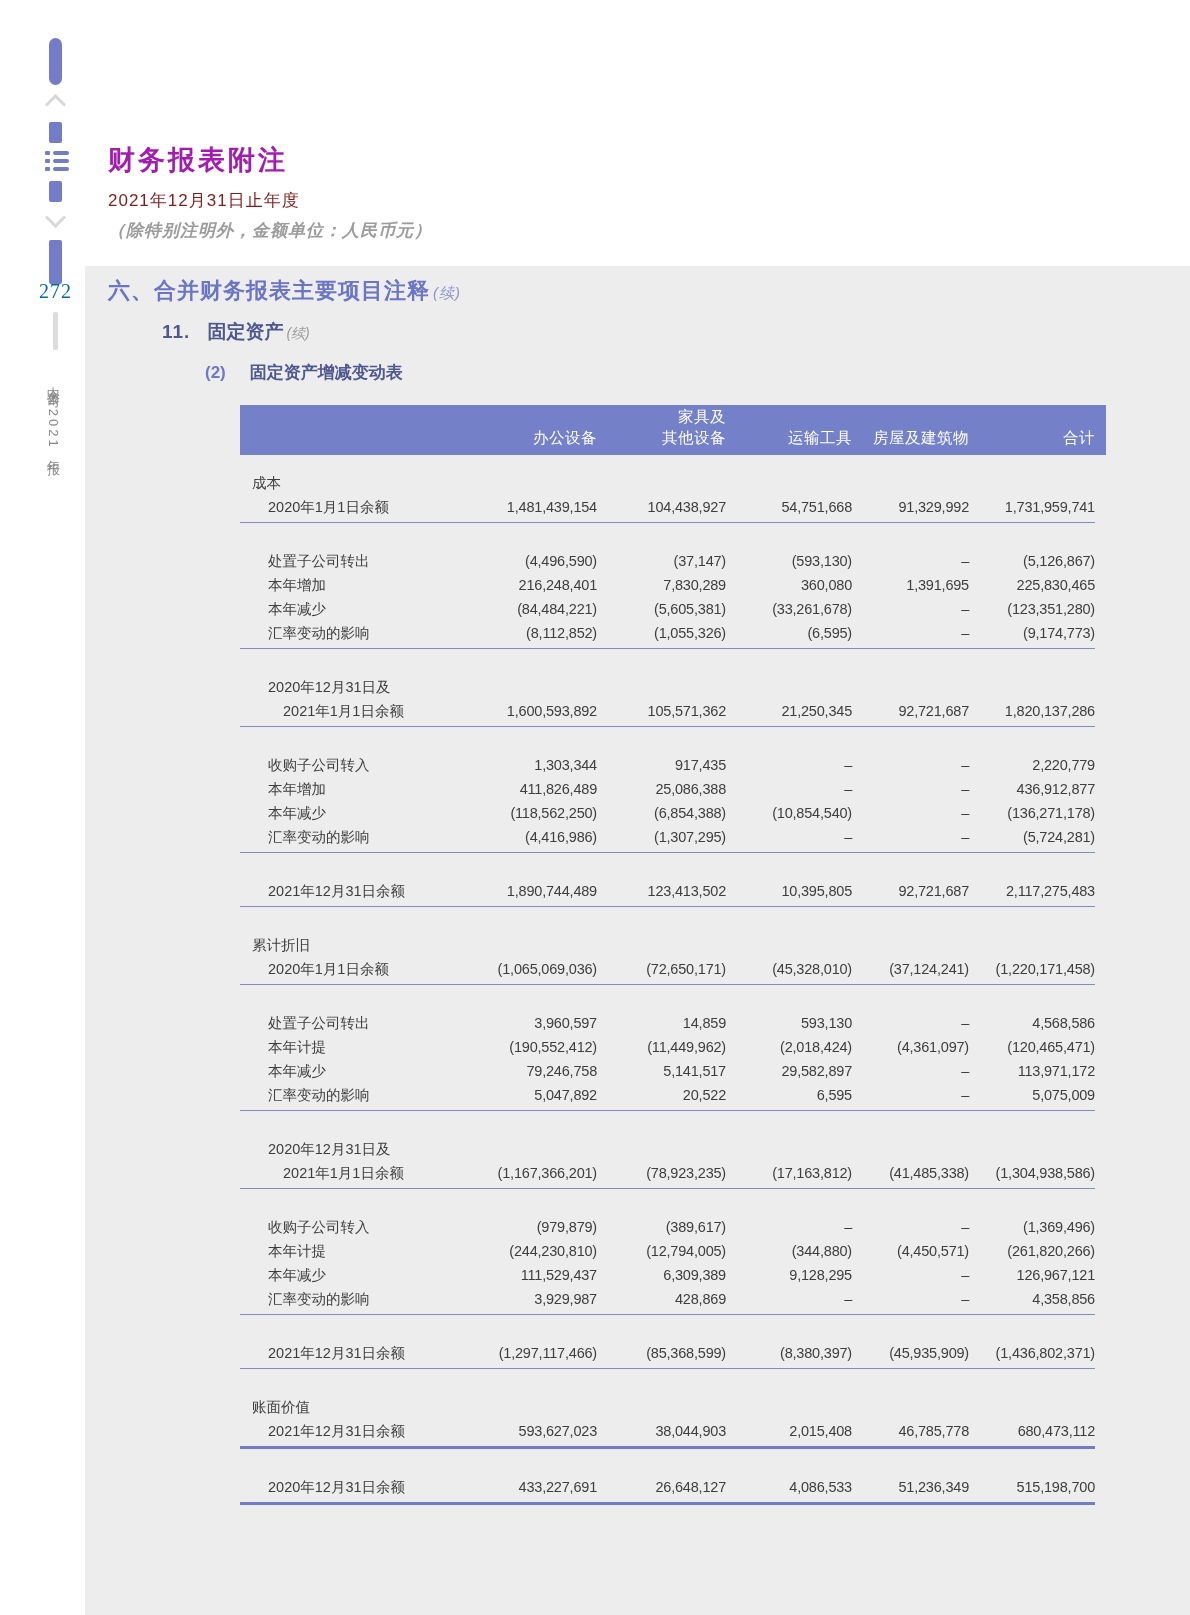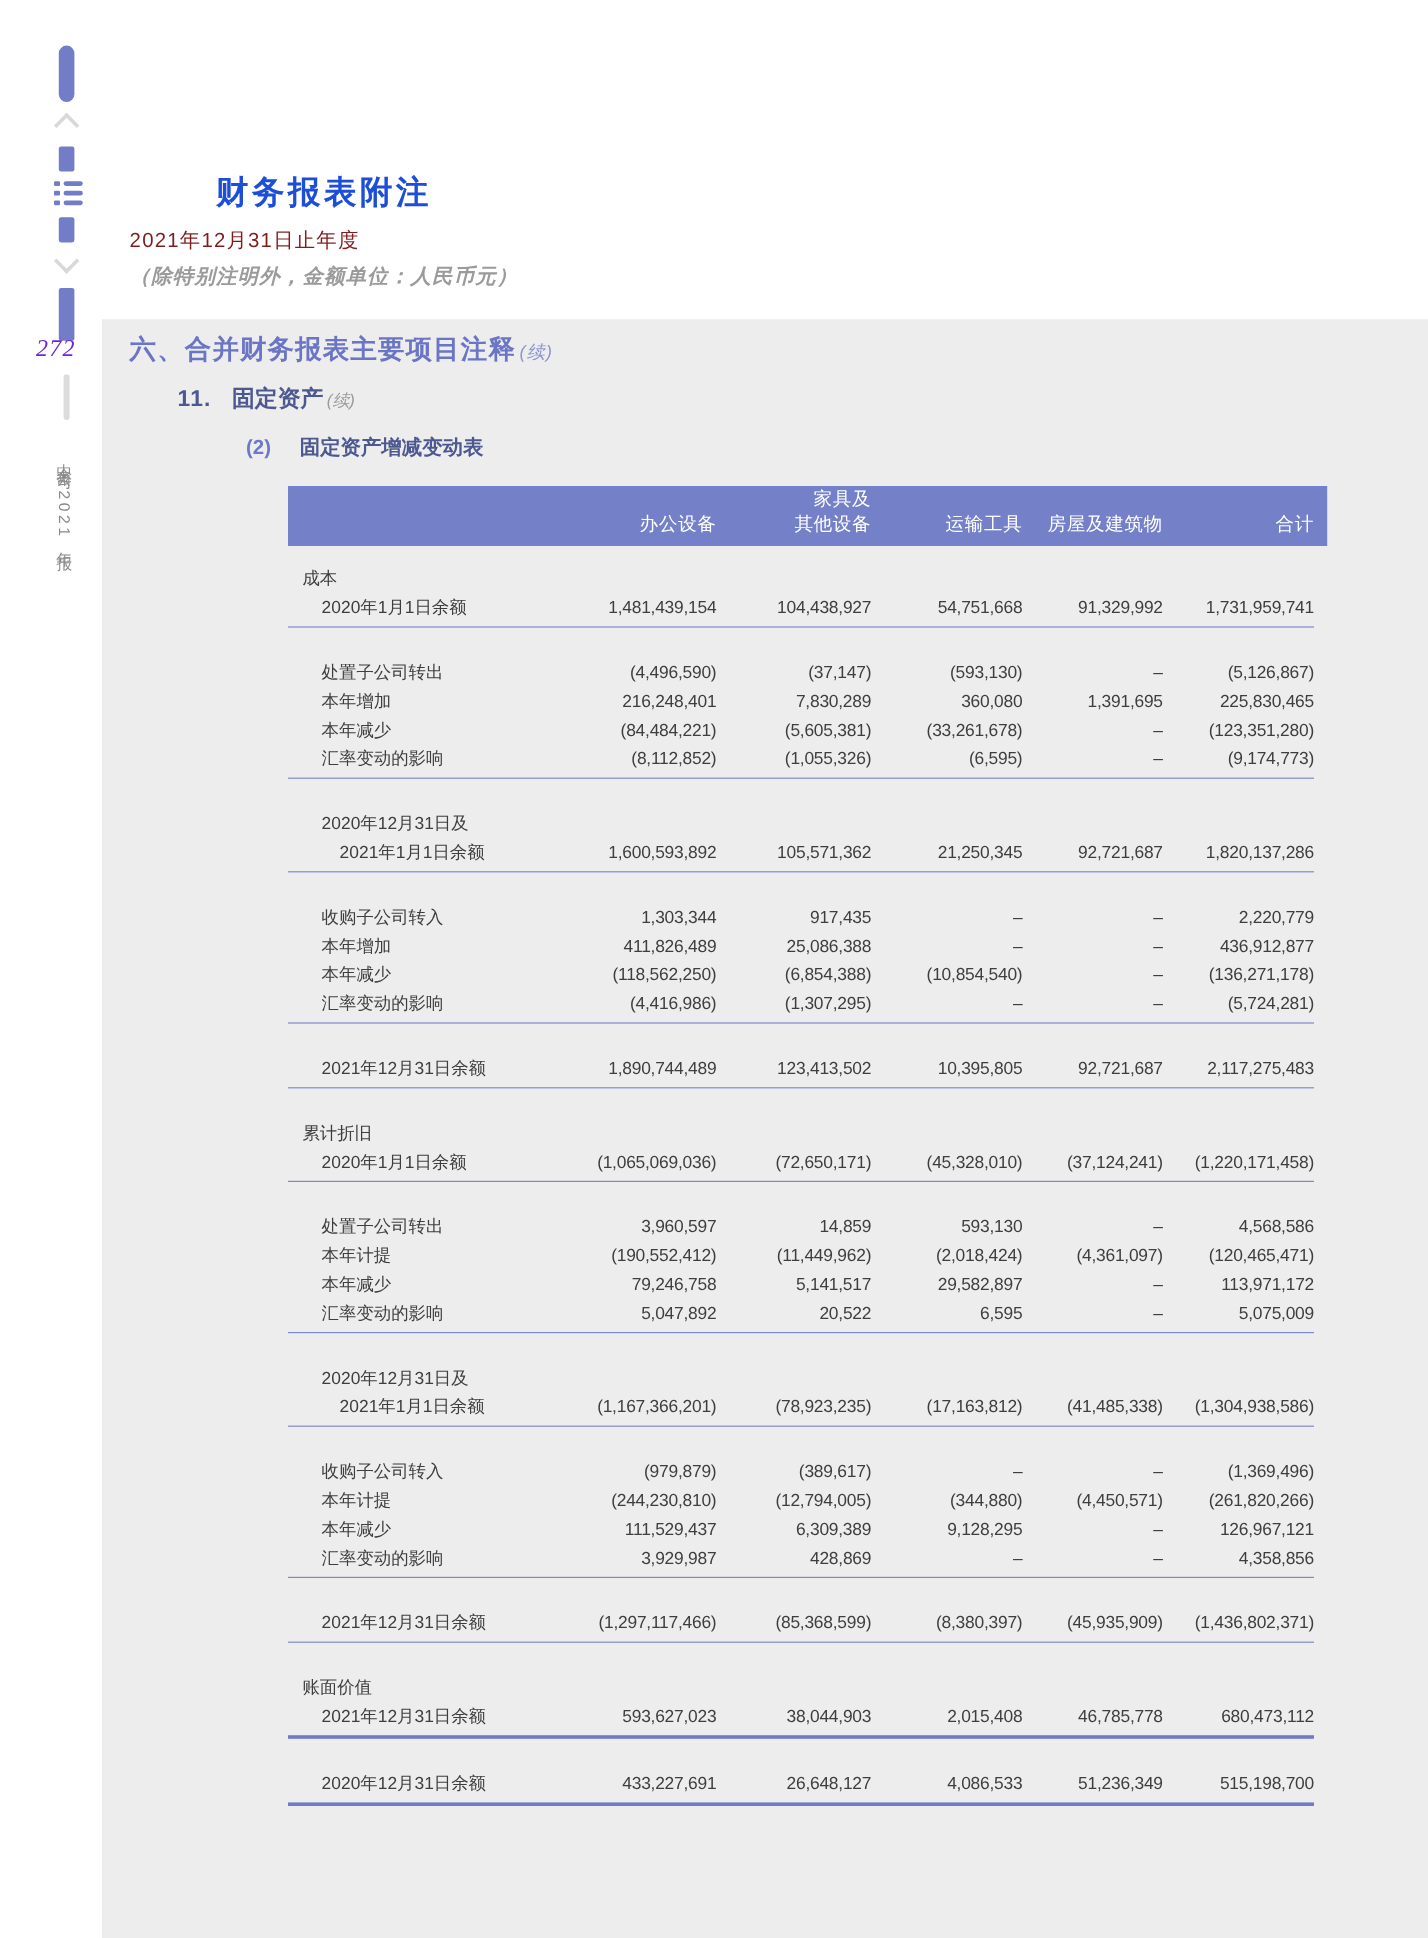--- a/index.html
+++ b/index.html
@@ -34,40 +34,40 @@
   .chev.up:before   { transform:rotate(45deg); }
   .chev.down { top:210px; }
   .chev.down:before { transform:rotate(225deg); top:0px; }
   .menu { position:absolute; left:45px; top:151px; width:24px; }
   .menu .ln { display:flex; align-items:center; margin-bottom:4px; }
   .menu .dot  { width:5px; height:4px; background:#727CC7; border-radius:1px; margin-right:3px; }
   .menu .dash { width:16px; height:4px; background:#727CC7; border-radius:2px; }
   .pagenum {
     position:absolute; left:30px; top:280px; width:42px;
     font-family:"Liberation Serif","DejaVu Serif",serif;
-    font-size:20px; color:#6d28d9; text-align:left; letter-spacing:1px;font-style:italic;
+    font-size:20px; color:#0369a1; text-align:right; letter-spacing:1px;
   }
   .graytick { position:absolute; left:53px; top:312px; width:5px; height:38px; background:#DCDCDC; border-radius:2px; }
   .spine {
     position:absolute; left:44px; top:376px; height:300px;
     writing-mode:vertical-rl; text-orientation:mixed;
     font-size:13px; color:#8A8A8A; letter-spacing:3px;
   }
   
   .dochead { position:absolute; left:108px; top:142px; }
   .dochead .title {
     font-family:Liberation Mono, monospace;
-    font-size:27px; font-weight:bold; color:#1d4ed8; letter-spacing:3px;text-align:center;
+    font-size:27px; font-weight:bold; color:#a21caf; letter-spacing:3px;
   }
   .dochead .period { margin-top:11px; font-size:17px; color:#7f1d1d; letter-spacing:1px; }
   .dochead .note   { margin-top:7px;  font-size:17px; color:#9B9B9B; font-style:italic; letter-spacing:1px;font-weight:bold; }
   
   .h1 { position:absolute; left:108px; top:276px; font-size:22px; font-weight:bold; color:#6B75C5; letter-spacing:1px; }
   .h1 .cont { font-size:15px; font-weight:normal; font-style:italic; color:#8D94CF; margin-left:3px; }
-  .h2 { position:absolute; left:148px; top:319px; font-size:19px; font-weight:bold; color:#4E5890; }
+  .h2 { position:absolute; left:162px; top:319px; font-size:19px; font-weight:bold; color:#4E5890; }
   .h2 .num { margin-right:17px; letter-spacing:1px; }
   .h2 .cont { font-size:14px; font-weight:normal; font-style:italic; color:#9A9A9A; margin-left:3px; }
   .h3 { position:absolute; left:205px; top:361px; font-size:17px; font-weight:bold; color:#4E5890; }
   .h3 .num { color:#6E78C8; margin-right:24px; }
   
   .table { position:absolute; left:240px; top:405px; width:866px; }
   .grid {
     display:grid;
     grid-template-columns:230px 127px 129px 126px 117px 126px;
   }

